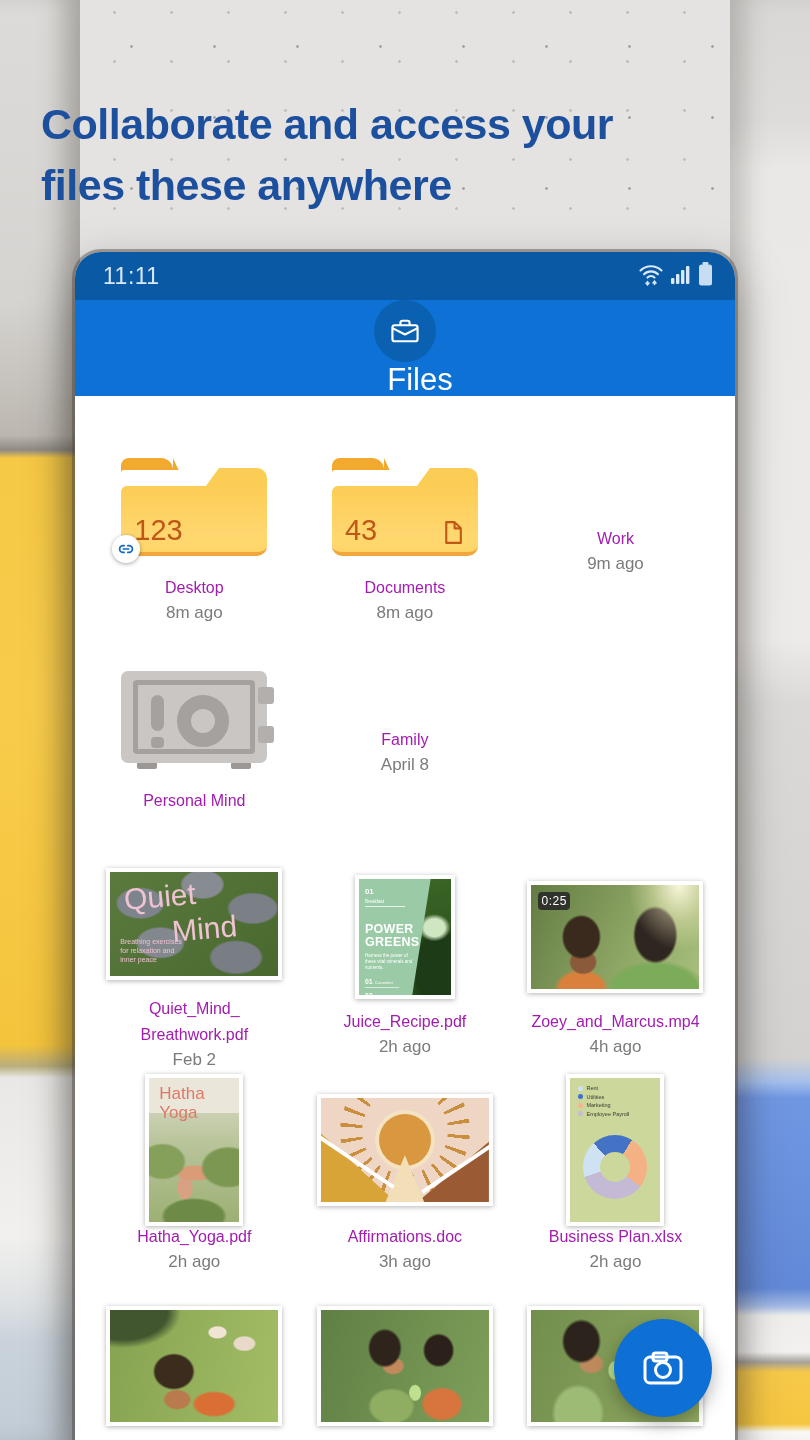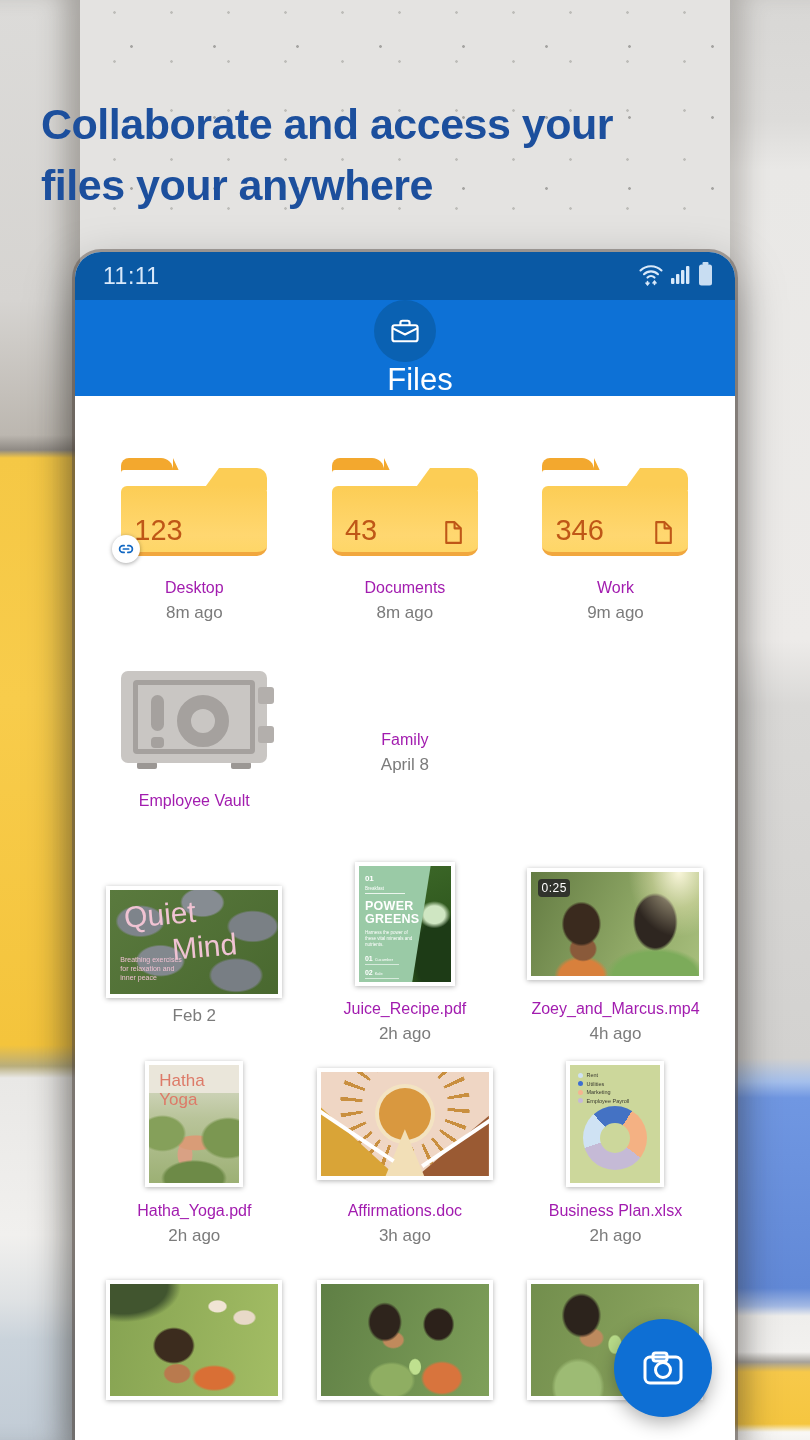--- a/index.html
+++ b/index.html
@@ -130,21 +130,21 @@
   .vhinge{ position:absolute; right:-7px; width:16px; height:17px; background:#b3afac; border-radius:3px; }
   .vhinge.h1{ top:16px; } .vhinge.h2{ top:55px; }
   .vfoot{ position:absolute; bottom:0; width:20px; height:7px; background:#9b9794; border-radius:2px; }
   .vfoot.f1{ left:16px; } .vfoot.f2{ right:16px; }
 
   
   .card{ background:#fff; padding:4px; box-shadow:0 1px 5px rgba(0,0,0,.3); }
   .card .inner{ position:relative; overflow:hidden; }
   .land .inner{ width:168px; height:104px; }
   .port .inner{ width:92px; height:116px; }
-  .row-4 .port .inner{ width:90px; height:118px; }
+  .row-4 .port .inner{ width:90px; height:144px; }
   .row-5 .land .inner{ width:168px; height:112px; }
 
   .thumb-quiet{ background:
     radial-gradient(40px 26px at 18% 30%, #7e848b 0 55%, transparent 62%),
     radial-gradient(36px 24px at 55% 12%, #868c92 0 55%, transparent 62%),
     radial-gradient(42px 26px at 85% 35%, #7a8085 0 55%, transparent 62%),
     radial-gradient(40px 26px at 30% 68%, #82888e 0 55%, transparent 62%),
     radial-gradient(44px 28px at 75% 82%, #787e84 0 55%, transparent 62%),
     linear-gradient(135deg,#5a7a3e,#49682f); }
   .quiet-t1{ position:absolute; left:14px; top:8px; font-size:30px; color:#f0c3d3; transform:rotate(-5deg); }
@@ -152,21 +152,21 @@
   .quiet-sub{ position:absolute; left:10px; bottom:12px; width:62px; font-size:7px; line-height:9px; color:#eec0d0; }
 
   .thumb-juice{ background:
     radial-gradient(26px 22px at 82% 42%, #cfe6c2 0 40%, transparent 62%),
     radial-gradient(40px 60px at 88% 78%, #1d3b16 0 60%, transparent 78%),
     linear-gradient(160deg,#3f6b2a,#244a16); padding-left: 16px; }
   .juice-panel{ position:absolute; inset:0; background:#9acaa6;
     clip-path:polygon(0 0, 78% 0, 58% 100%, 0 100%); color:#fff; padding:8px 6px; }
   .juice-num{ font-size:8px; font-weight:700; }
   .juice-tag{ font-size:4.5px; margin-top:3px; border-bottom:.5px solid rgba(255,255,255,.8); padding-bottom:2px; width:40px;}
-  .juice-title{ font-size:12.5px; line-height:13px; font-weight:700; letter-spacing:.3px; margin-top:6px; }
+  .juice-title{ font-size:12.5px; line-height:13px; font-weight:700; letter-spacing:.3px; margin-top:16px; }
   .juice-blurb{ font-size:4.5px; line-height:6px; margin-top:4px; width:52px; }
   .juice-list{ margin-top:7px; }
   .juice-li{ font-size:4px; margin-top:4px; border-bottom:.5px solid rgba(255,255,255,.6); width:34px; padding-bottom:2px;}
   .juice-li b{ font-size:7px; margin-right:2px; }
 
   .thumb-zoey{ background:
     radial-gradient(70px 90px at 88% 0%, rgba(255,250,225,.95), rgba(255,244,200,.35) 40%, transparent 72%),
     radial-gradient(30px 34px at 30% 50%, #3a2a1e 0 58%, transparent 66%),
     radial-gradient(22px 20px at 31% 74%, #8a5a3a 0 55%, transparent 64%),
     radial-gradient(34px 44px at 74% 48%, #2e2620 0 58%, transparent 66%),
@@ -241,21 +241,21 @@
     box-shadow:0 6px 18px rgba(0,0,0,.3);
   }
 </style>
 </head>
 <body>
 
 <div class="bg-left"></div>
 <div class="bg-right"></div>
 
 <div class="hero">
-  <h1><span>Collaborate and access your</span><br><span>files your anywhere</span></h1>
+  <h1><span>Collaborate and access your</span><br><span>files these anywhere</span></h1>
 </div>
 
 <div class="phone">
 
   <div class="statusbar">
     <span class="time">11:11</span>
     <span class="spacer"></span>
     <span class="sicons">
       <span>
         <svg width="26" height="24" viewBox="0 0 26 24" fill="none" stroke="#d9e9fa" stroke-width="2.1" stroke-linecap="round">
@@ -345,56 +345,41 @@
                   <path d="M15 3v6h6"></path>
               </svg>
             </span>
           </div>
         </div>
         <span class="tname">Documents</span>
         <span class="tmeta">8m ago</span>
       </div>
 
       <div class="tile">
-        <div class="icon-area">
-          <div class="folder">
-            <div class="ftab"></div>
-              <div class="fnotch"></div>
-              <div class="fbr"></div>
-              <div class="fbody"></div>
-            <span class="fcount">346</span>
-            <span class="ficon">
-              <svg width="27" height="27" viewBox="0 0 26 26" fill="none" stroke="#bf5717" stroke-width="2" stroke-linejoin="round">
-                <path d="M7 3h8l6 6v14H7z"></path>
-                  <path d="M15 3v6h6"></path>
-              </svg>
-            </span>
-          </div>
-        </div>
         <span class="tname">Work</span>
         <span class="tmeta">9m ago</span>
       </div>
     </div>
 
     <div class="row row-2">
       <div class="tile">
         <div class="icon-area">
           <div class="vault">
             <div class="vfoot f1"></div>
               <div class="vfoot f2"></div>
             <div class="vbody"></div>
               <div class="vinner"></div>
             <div class="vhandle"></div>
               <div class="vdot"></div>
               <div class="vdial"></div>
             <div class="vhinge h1"></div>
               <div class="vhinge h2"></div>
           </div>
         </div>
-        <span class="tname">Employee Vault</span>
+        <span class="tname">Personal Mind</span>
         <span class="tmeta"></span>
       </div>
 
       <div class="tile">
         <span class="tname">Family</span>
         <span class="tmeta">April 8</span>
       </div>
 
     </div>
 
@@ -402,20 +387,21 @@
       <div class="tile">
         <div class="thumb-area">
           <div class="card land">
             <div class="inner thumb-quiet">
               <span class="quiet-t1">Quiet</span>
               <span class="quiet-t2">Mind</span>
               <span class="quiet-sub">Breathing exercises for relaxation and inner peace</span>
             </div>
           </div>
         </div>
+        <span class="tname"><span>Quiet_Mind_</span><br><span>Breathwork.pdf</span></span>
         <span class="tmeta">Feb 2</span>
       </div>
 
       <div class="tile">
         <div class="thumb-area">
           <div class="card port">
             <div class="inner thumb-juice">
               <div class="juice-panel">
                 <div class="juice-num">01</div>
                 <div class="juice-tag">Breakfast</div>

